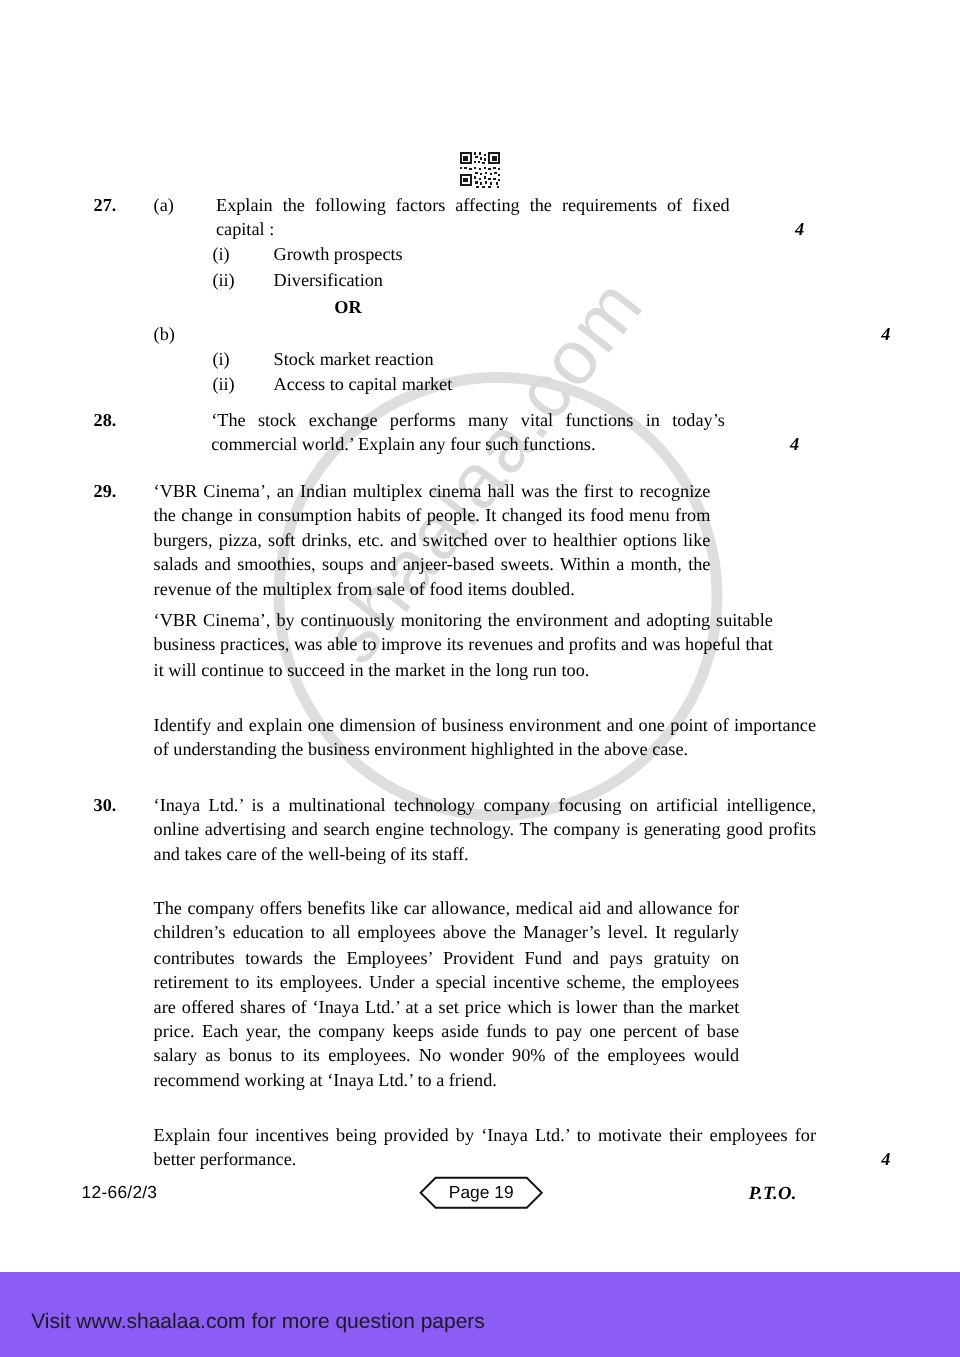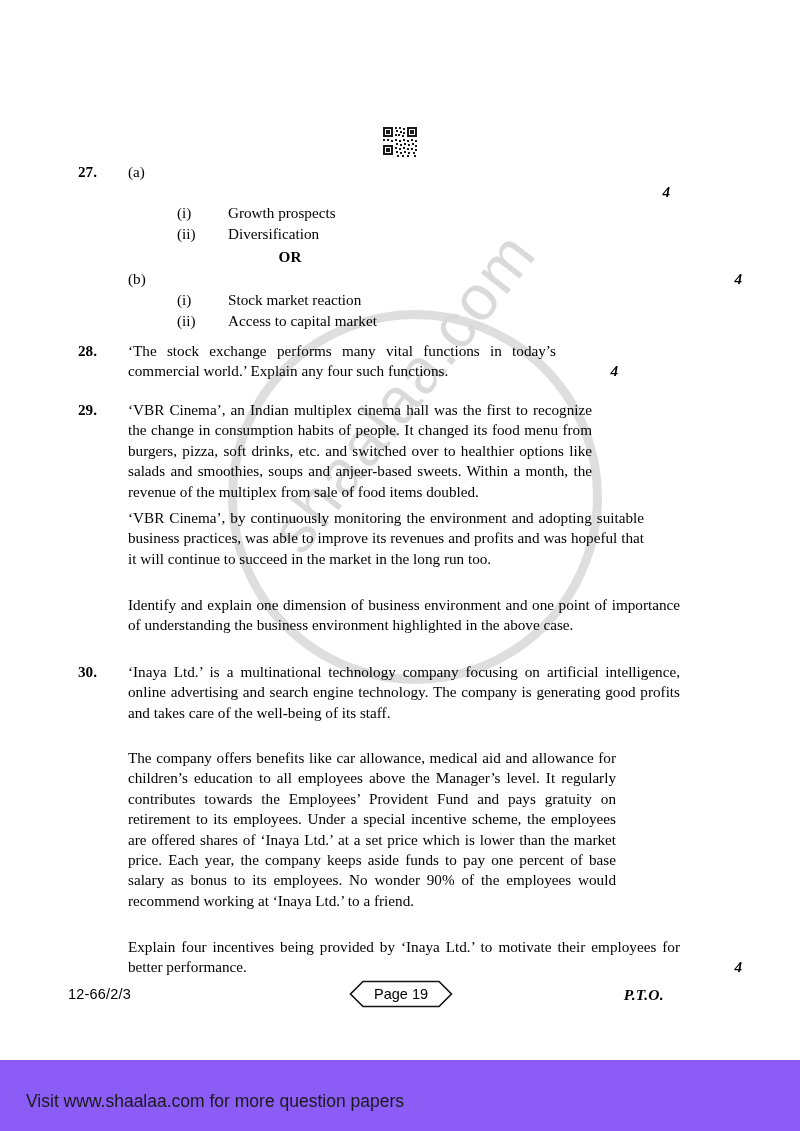--- a/index.html
+++ b/index.html
@@ -268,20 +268,21 @@
           <rect x="37" y="31" width="2" height="2"></rect>
       </g>
     </svg>
   </div>
 
   <div id="content">
 
     <div class="qrow" style="position:absolute; left:0; top:162px; width:728px;">
       <span class="qnum">27.</span>
       <span class="plabel">(a)</span>
+      <div class="body-text lvl1">Explain the following factors affecting the requirements of fixed capital :</div>
       <span class="marks" style="top:20.4px;">4</span>
     </div>
 
     <div class="qrow" style="position:absolute; left:0; top:203px; width:800px;">
       <span class="rlabel">(i)</span>
       <div class="body-text lvl2" style="text-align:left;">Growth prospects</div>
     </div>
 
     <div class="qrow" style="position:absolute; left:0; top:224px; width:800px;">
       <span class="rlabel">(ii)</span>
@@ -298,21 +299,21 @@
     <div class="qrow" style="position:absolute; left:0; top:290px; width:800px;">
       <span class="rlabel">(i)</span>
       <div class="body-text lvl2" style="text-align:left;">Stock market reaction</div>
     </div>
 
     <div class="qrow" style="position:absolute; left:0; top:311px; width:800px;">
       <span class="rlabel">(ii)</span>
       <div class="body-text lvl2" style="text-align:left;">Access to capital market</div>
     </div>
 
-    <div class="qrow" style="position:absolute; left:0; top:341px; width:676px;">
+    <div class="qrow" style="position:absolute; left:0; top:341px; width:676px;padding-left:48px;">
       <span class="qnum">28.</span>
       <div class="body-text lvl0">‘The stock exchange performs many vital functions in today’s commercial world.’ Explain any four such functions.</div>
       <span class="marks" style="top:20.4px;">4</span>
     </div>
 
     <div class="qrow" style="position:absolute; left:0; top:400px; width:712px;justify-content:center;">
       <span class="qnum">29.</span>
       <div class="body-text lvl0">‘VBR Cinema’, an Indian multiplex cinema hall was the first to recognize the change in consumption habits of people. It changed its food menu from burgers, pizza, soft drinks, etc. and switched over to healthier options like salads and smoothies, soups and anjeer-based sweets. Within a month, the revenue of the multiplex from sale of food items doubled.</div>
     </div>
 

